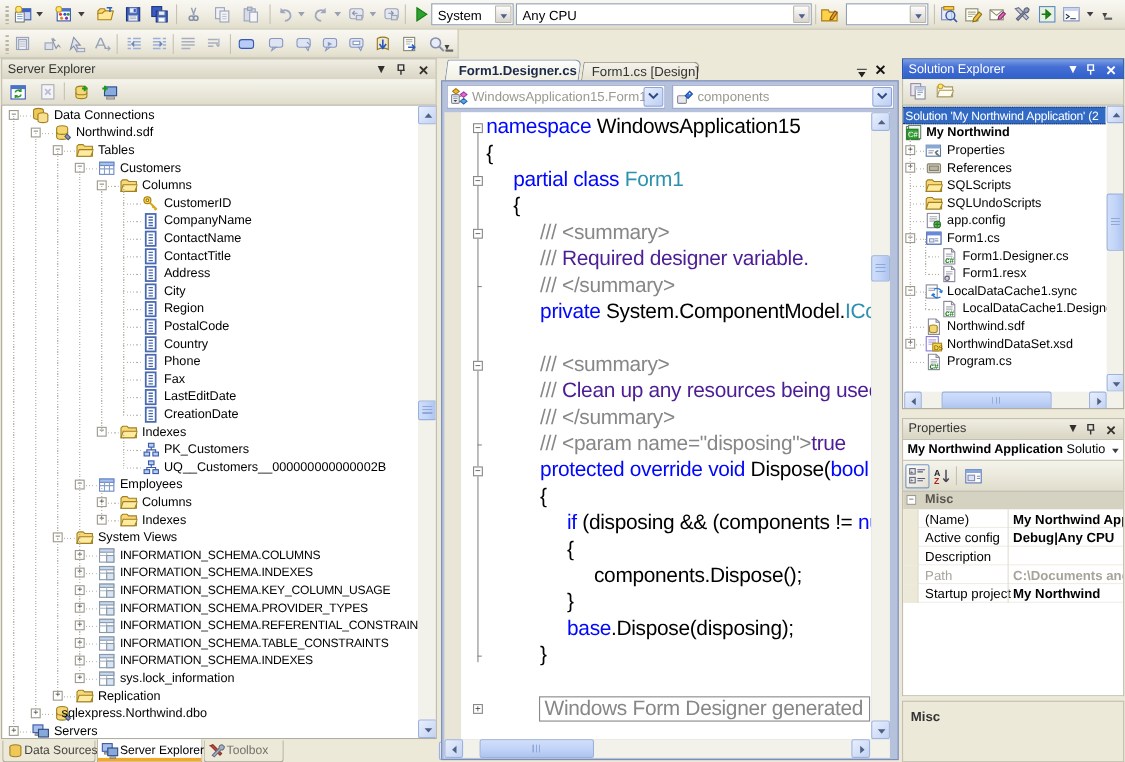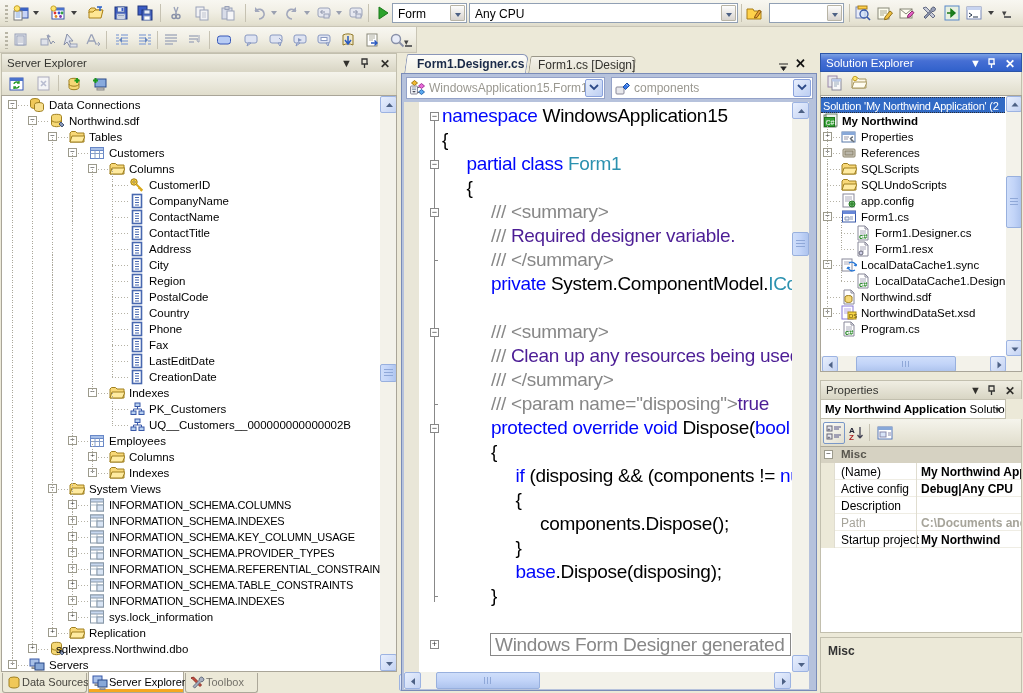--- a/index.html
+++ b/index.html
@@ -117,21 +117,21 @@
 <svg class="ico" style="left:348px;top:5px" width="16" height="16" viewBox="0 0 16 16">
     <rect x="2" y="3" width="12" height="9" rx="2" fill="#e6e8f0" stroke="#9aa2b8"></rect>
     <path d="M5 7h4M7.5 5l2 2-2 2" stroke="#8890a8" fill="none"></path>
     <rect x="8" y="9" width="5" height="4" fill="#dde0ea" stroke="#9aa2b8"></rect>
   </svg>
 <div class="sep" style="left:368px"></div>
 <svg class="ico" style="left:375px;top:5px" width="16" height="16" viewBox="0 0 16 16">
     <path d="M4 2l9 6-9 6z" fill="#2ca32c" stroke="#1a7a1a"></path>
   </svg>
 <div class="combo" style="left:392px;top:3px;width:75px">
-    <span class="txt">Form</span>
+    <span class="txt">System</span>
     <span class="cbtn"></span>
   </div>
 <div class="combo" style="left:469px;top:3px;width:269px">
     <span class="txt">Any CPU</span>
     <span class="cbtn"></span>
   </div>
 <div class="sep" style="left:741px"></div>
 <svg class="ico" style="left:746px;top:5px" width="16" height="16" viewBox="0 0 16 16">
     <path d="M1 4h6l1 2h7v8H1z" fill="#ffd24a" stroke="#a87d18"></path>
     <path d="M9 11l4-6 2 1.5-4 6-2.5.5z" fill="#e8a03c" stroke="#8a5a10"></path>
@@ -948,21 +948,21 @@
 <div class="sbthumbh" style="left:35px;top:260px;width:100px;height:16px"></div>
 </div>
 <div class="panel-title" style="left:820px;top:380px;width:202px">
     <span class="ptxt">Properties</span>
     <span class="tbtn" style="right:40px;font-size:11px">▼</span>
     <svg class="abs" style="right:24px;top:4px" width="10" height="11" viewBox="0 0 10 11">
       <path d="M2 1h5v5H2zM2 6h6M4.5 6v4" stroke="#333" fill="none" stroke-width="1.3"></path>
     </svg>
     <span class="tbtn" style="right:6px;font-weight:bold">✕</span>
   </div>
-<div class="abs" style="left:820px;top:399px;width:186px;height:20px;background:#fff;border:1px solid #c2bfae;font-size:11.5px;white-space:nowrap;overflow:hidden">
+<div class="abs" style="left:820px;top:399px;width:202px;height:20px;background:#fff;border:1px solid #c2bfae;font-size:11.5px;white-space:nowrap;overflow:hidden">
     <span style="position:absolute;left:4px;top:3px"><b>My Northwind Application</b> Solutio</span>
     <div class="dd" style="right:4px;top:8px"></div>
   </div>
 <div class="ptool" style="left:820px;top:419px;width:202px;height:27px"></div>
 <div class="abs" style="left:823px;top:422px;width:22px;height:22px;background:linear-gradient(135deg,#fdfdfa,#e2dfd0);border:1px solid #7a98c8;border-radius:2px"></div>
 <svg class="ico" style="left:826px;top:425px" width="16" height="16" viewBox="0 0 16 16">
     <rect x="1" y="1" width="5" height="5" fill="#e8e8f0" stroke="#667"></rect>
     <text x="1.5" y="5.5" font-size="5" fill="#334">+</text>
     <rect x="1" y="9" width="5" height="5" fill="#e8e8f0" stroke="#667"></rect>
     <text x="1.5" y="13.5" font-size="5" fill="#334">+</text>

